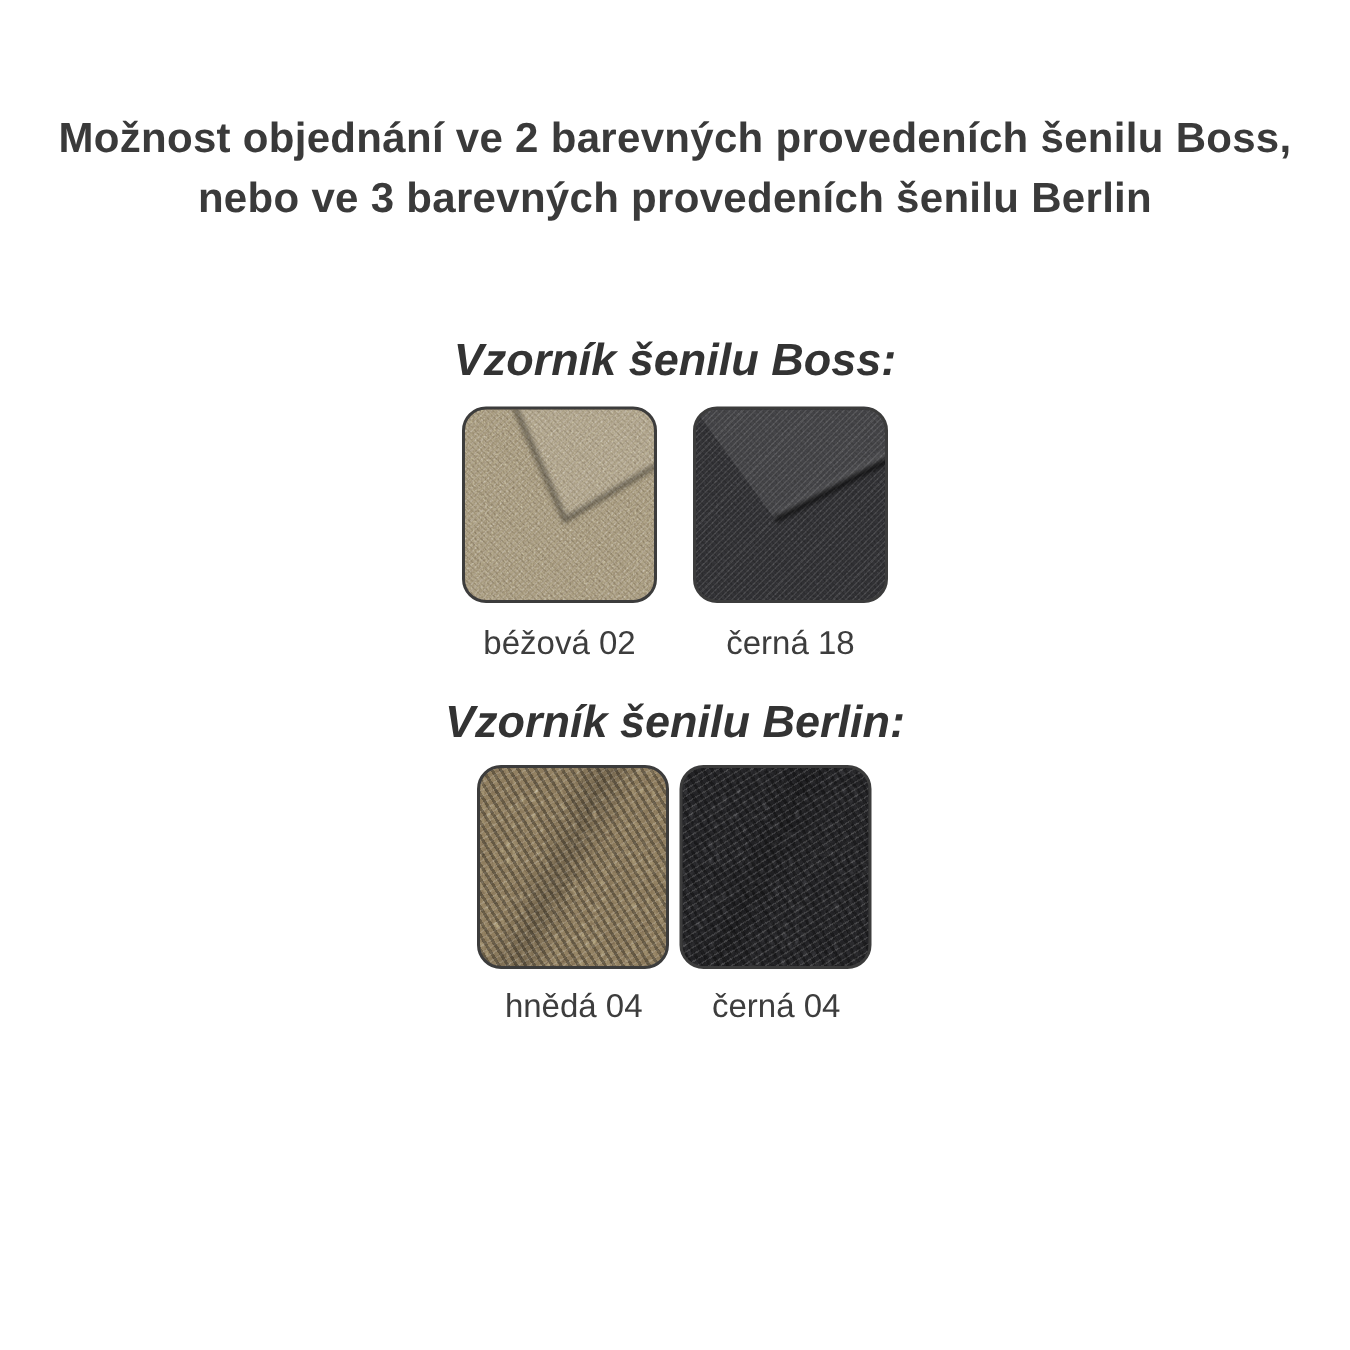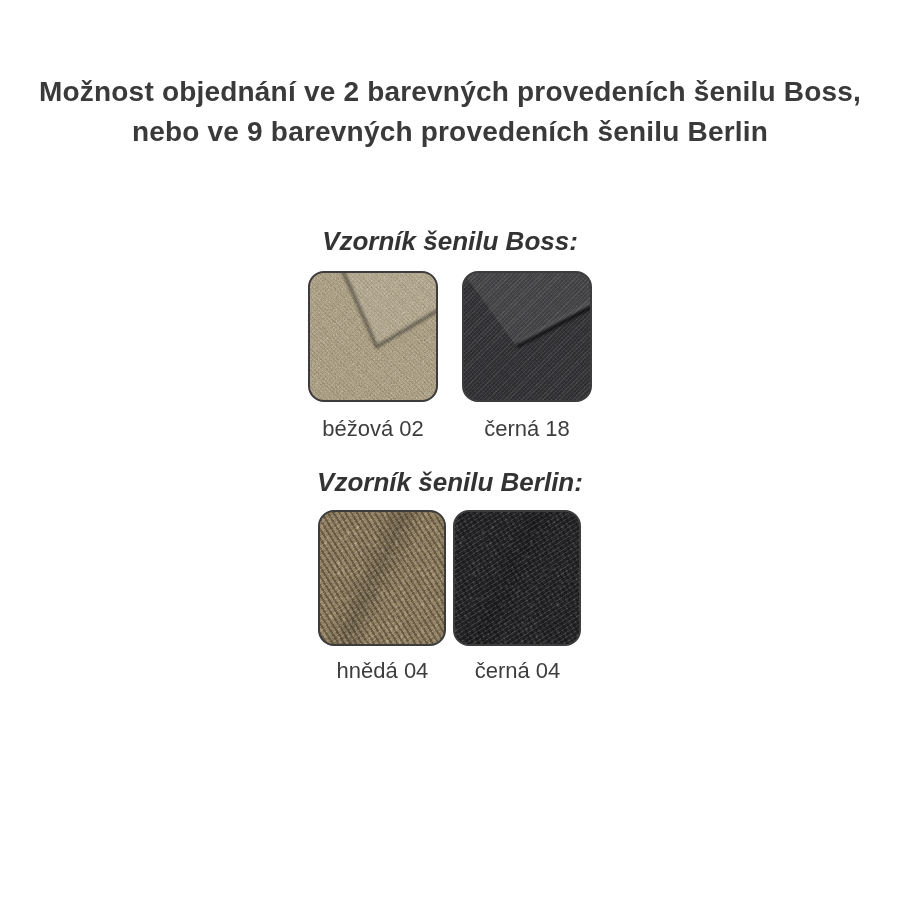--- a/index.html
+++ b/index.html
@@ -16,21 +16,21 @@
     text-align:center;
     font-size:28px;
     font-weight:bold;
     line-height:40px;
     color:#3a3a3a;
     letter-spacing:0.2px;
   }
 
   .section { display:flex; flex-direction:column; align-items:center; }
   .section-heading {
-    font-size:26px;
+    font-size:30px;
     font-weight:bold;
     font-style:italic;
     color:#333333;
     line-height:36px;
     margin:4px;
   }
   .section-boss .section-heading { margin-top:52px; margin-bottom:12px; }
   .section-berlin .section-heading { margin-top:22px; margin-bottom:10px; }
 
   .swatch-row { display:flex; }
@@ -109,21 +109,21 @@
     <filter id="softBlur">
         <feGaussianBlur stdDeviation="1.3"></feGaussianBlur>
       </filter>
   </defs>
 </svg>
 
 <div class="page">
 
   <h1 class="title">
     <span>Možnost objednání ve 2 barevných provedeních šenilu Boss,</span><br>
-    <span>nebo ve 9 barevných provedeních šenilu Berlin</span>
+    <span>nebo ve 3 barevných provedeních šenilu Berlin</span>
   </h1>
 
   <section class="section section-boss">
     <h2 class="section-heading">Vzorník šenilu Boss:</h2>
     <div class="swatch-row">
 
       <figure class="swatch-item">
         <div class="swatch boss sw-bezova">
           <svg class="tex" viewBox="0 0 100 100" preserveAspectRatio="none" aria-hidden="true">
             <rect class="n-ov" width="100" height="100" filter="url(#texFine)"></rect>

